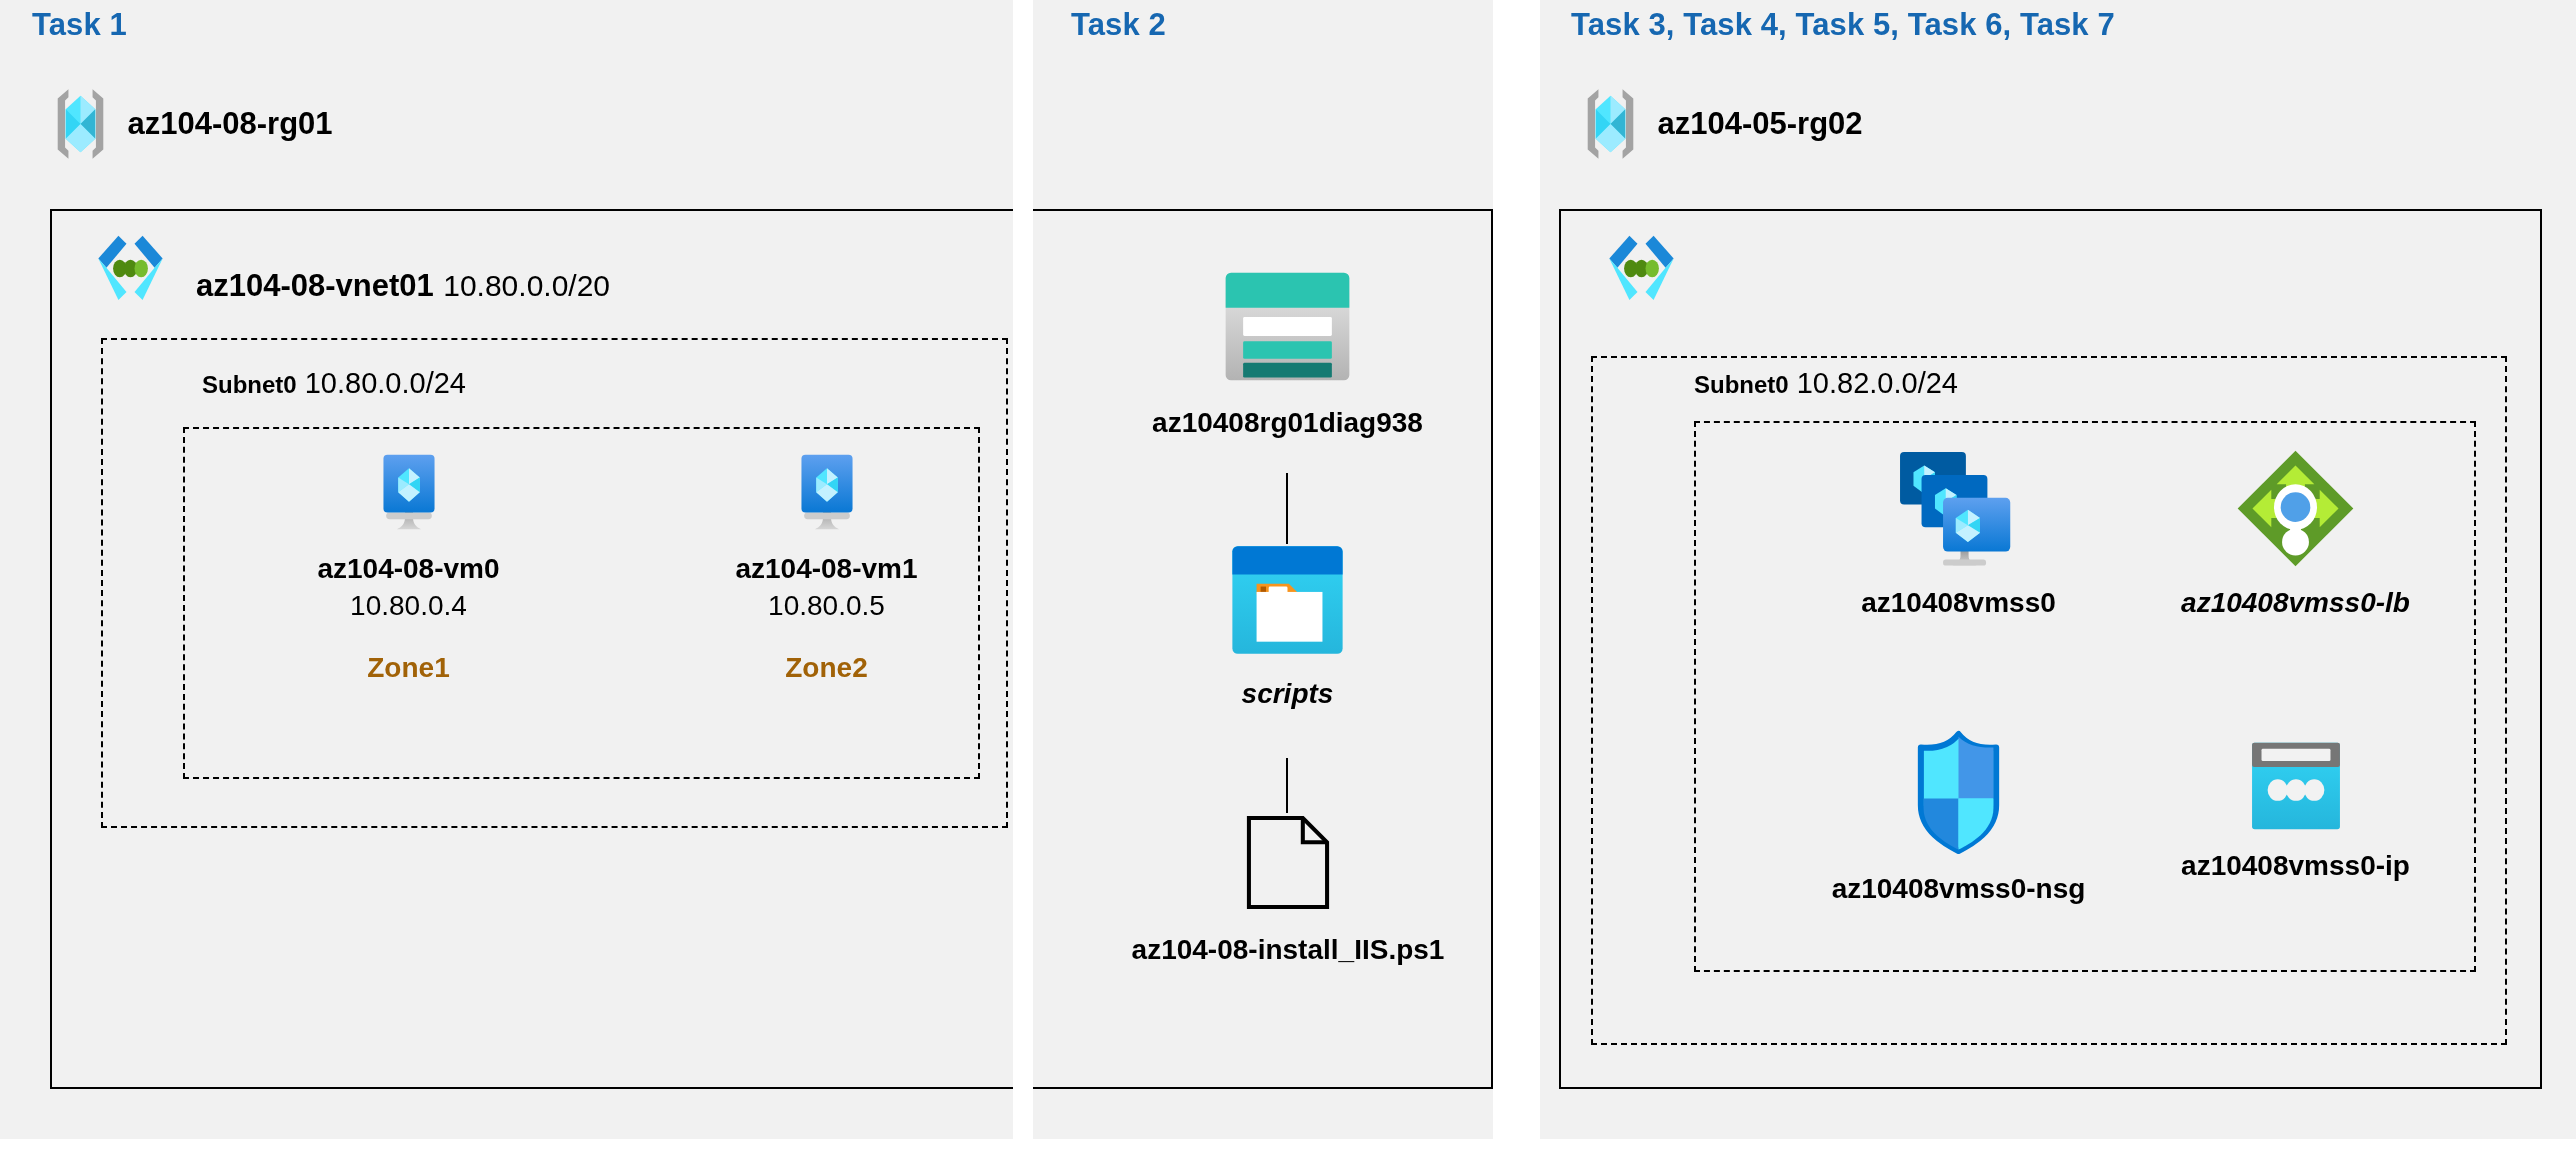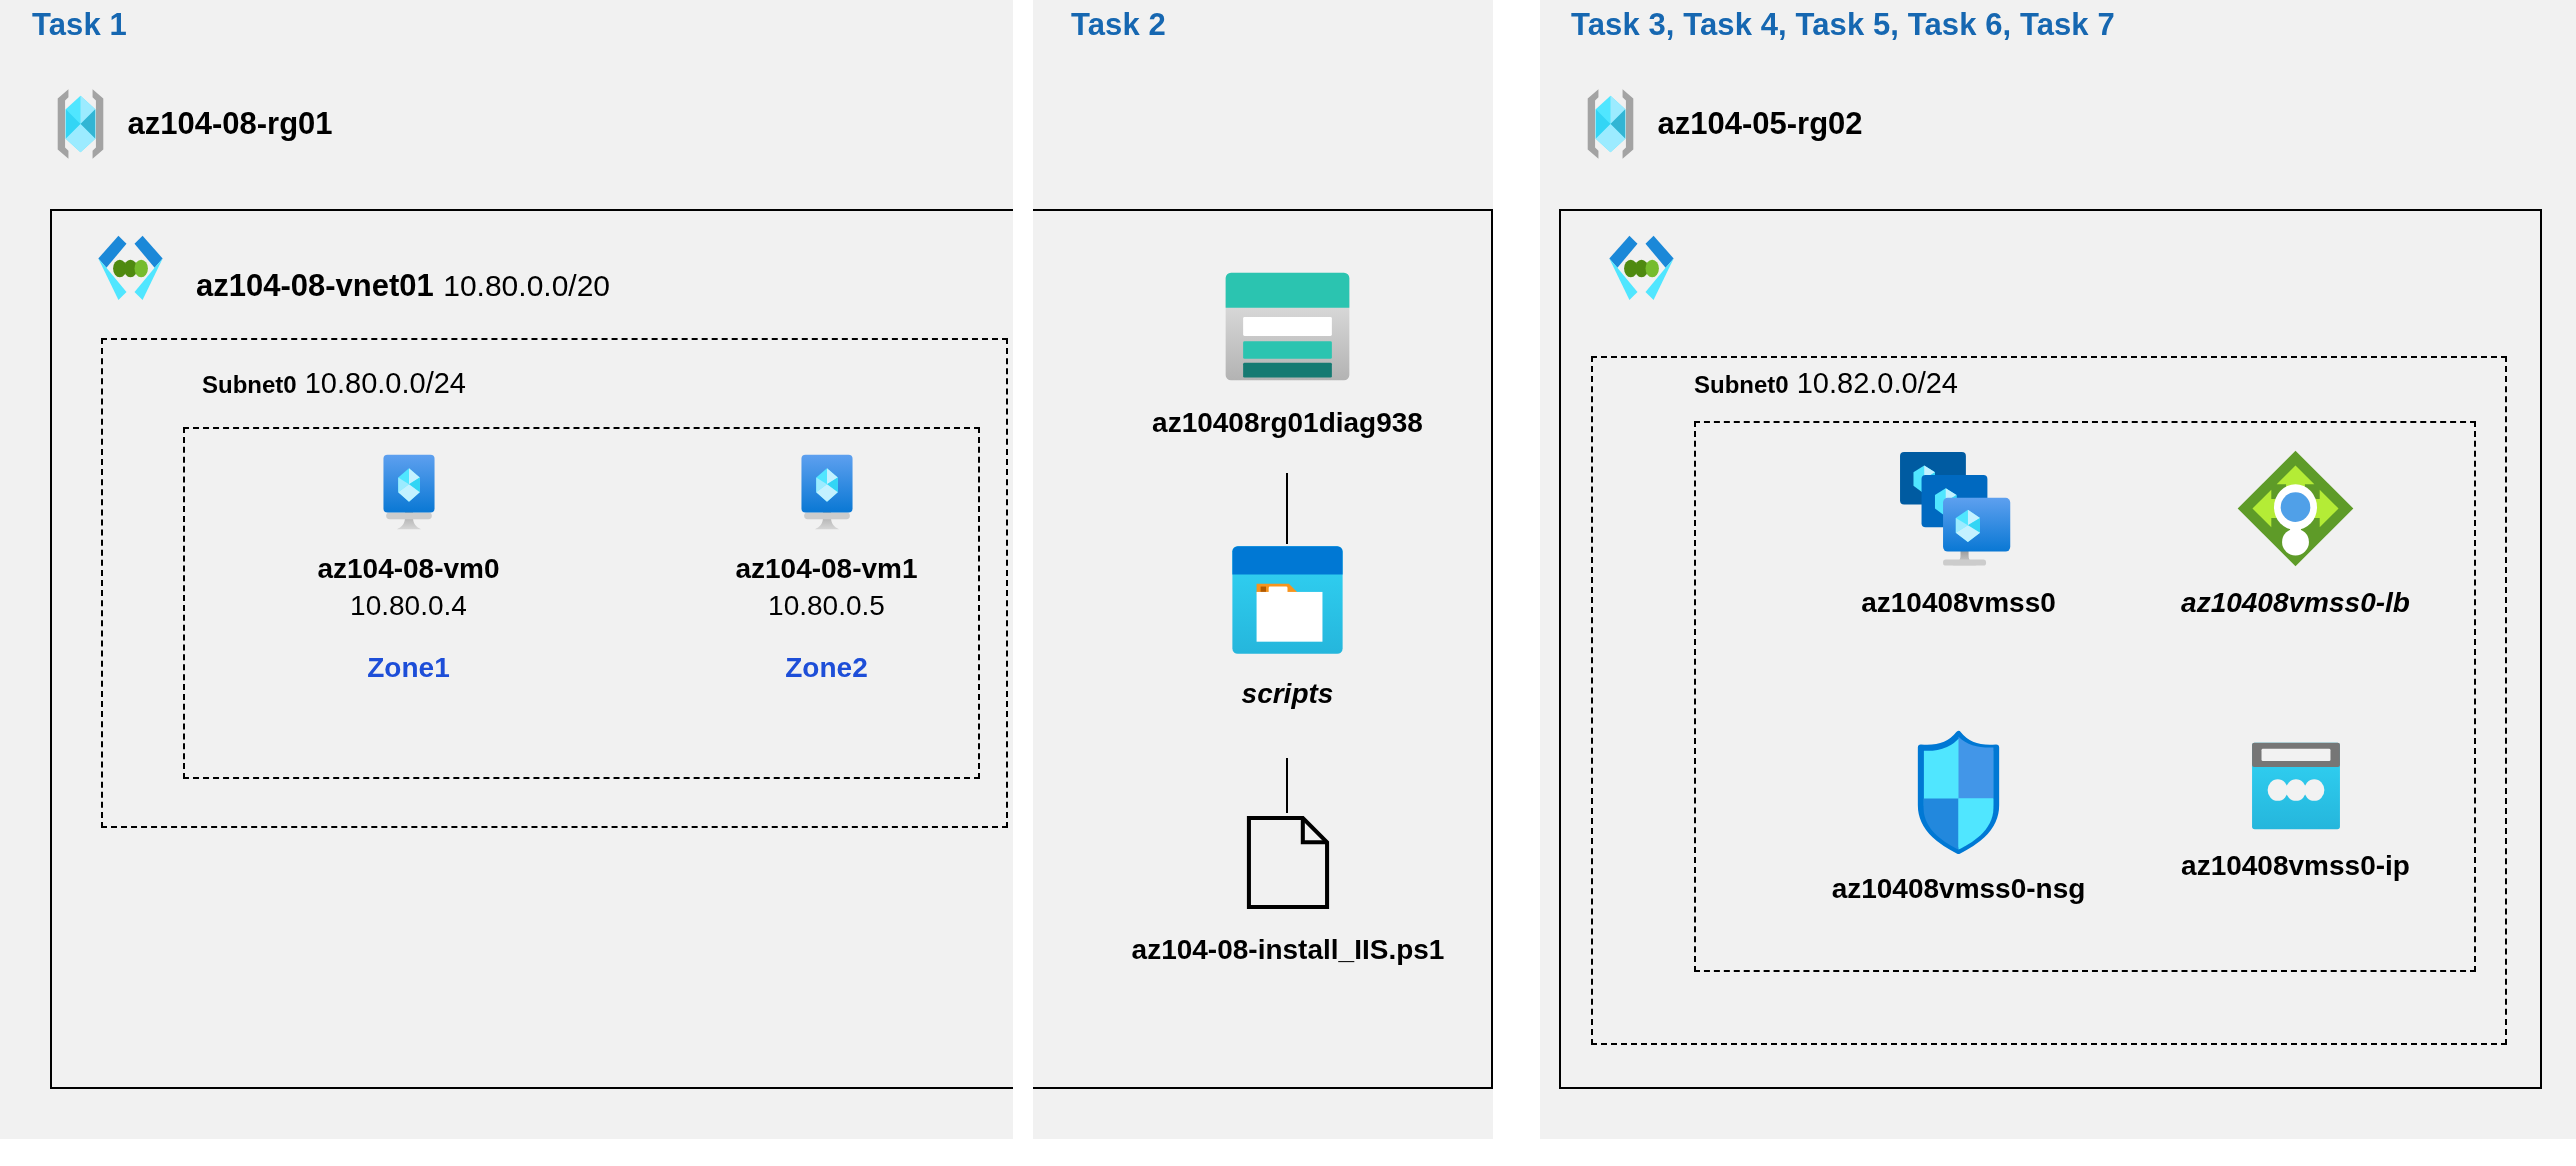--- a/index.html
+++ b/index.html
@@ -19,21 +19,21 @@
   .rg-label{font-size:31px;font-weight:bold;color:#000;white-space:nowrap;}
   .vnet-head{position:absolute;display:flex;align-items:flex-end;gap:29px;}
   .vnet-name{font-size:31px;font-weight:bold;color:#000;white-space:nowrap;}
   .vnet-cidr{font-size:30px;font-weight:normal;color:#000;white-space:nowrap;margin-left:9.4px;}
   .subnet-head{position:absolute;white-space:nowrap;}
   .subnet-name{font-size:24px;font-weight:bold;color:#000;}
   .subnet-cidr{font-size:29px;font-weight:normal;color:#000;margin-left:8px;}
   .node{position:absolute;display:flex;flex-direction:column;align-items:center;}
   .node .cap{font-size:28px;font-weight:bold;color:#000;white-space:nowrap;text-align:center;}
   .node .sub{font-size:28px;font-weight:normal;color:#000;white-space:nowrap;text-align:center;}
-  .node .zone{font-size:28px;font-weight:bold;color:#1d4ed8;white-space:nowrap;text-align:left;}
+  .node .zone{font-size:28px;font-weight:bold;color:#a16207;white-space:nowrap;text-align:left;}
   .conn{position:absolute;background:#000;width:2px;}
   svg{display:block;}
 </style>
 </head>
 <body>
 
 <div class="stage">
 
   <div class="panel" style="left:0px;top:0px;width:1013px;height:1139px;"></div>
   <div class="panel" style="left:1032px;top:0px;width:507px;height:1139px;"></div>

